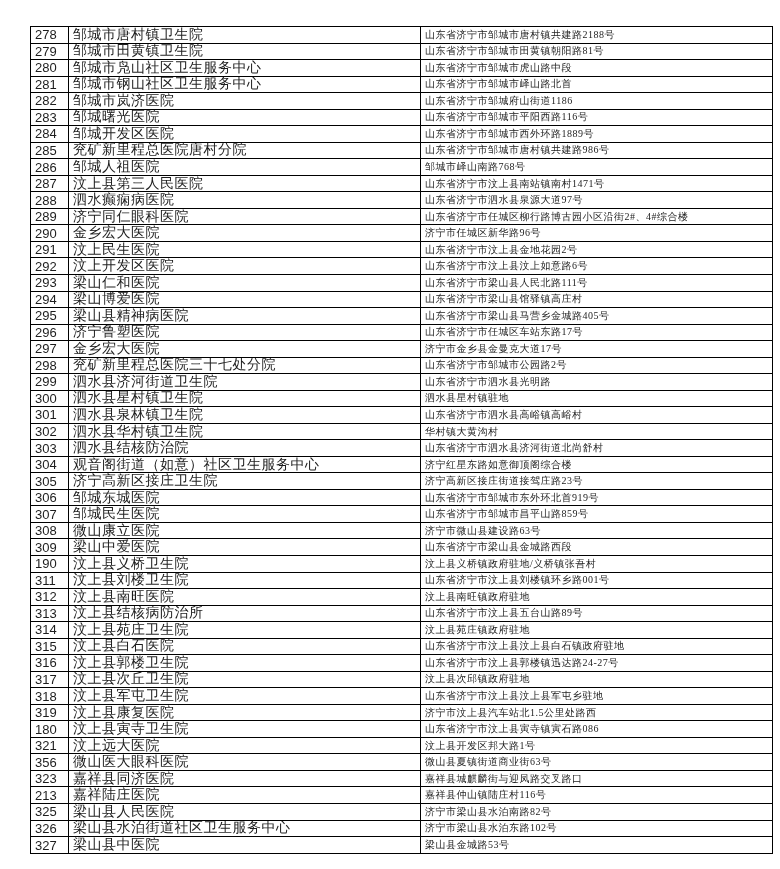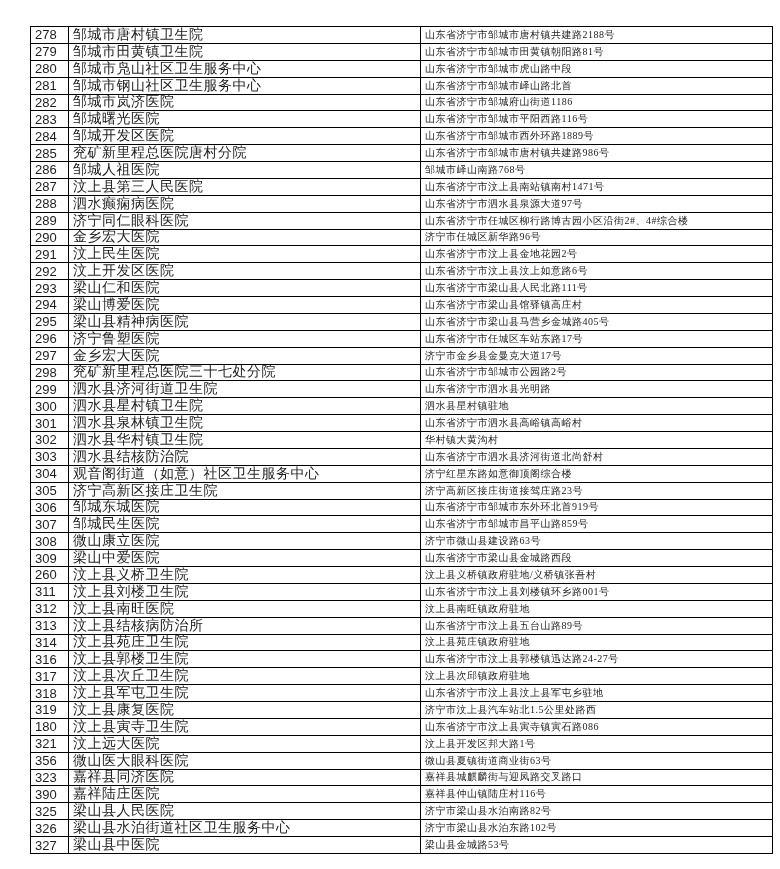--- a/index.html
+++ b/index.html
@@ -246,21 +246,21 @@
     <td class="col-addr">济宁市微山县建设路63号</td>
   </tr>
 
   <tr>
     <td class="col-no">309</td>
     <td class="col-name">梁山中爱医院</td>
     <td class="col-addr">山东省济宁市梁山县金城路西段</td>
   </tr>
 
   <tr>
-    <td class="col-no">260</td>
+    <td class="col-no">190</td>
     <td class="col-name">汶上县义桥卫生院</td>
     <td class="col-addr">汶上县义桥镇政府驻地/义桥镇张吾村</td>
   </tr>
 
   <tr>
     <td class="col-no">311</td>
     <td class="col-name">汶上县刘楼卫生院</td>
     <td class="col-addr">山东省济宁市汶上县刘楼镇环乡路001号</td>
   </tr>
 
@@ -275,20 +275,25 @@
     <td class="col-name">汶上县结核病防治所</td>
     <td class="col-addr">山东省济宁市汶上县五台山路89号</td>
   </tr>
 
   <tr>
     <td class="col-no">314</td>
     <td class="col-name">汶上县苑庄卫生院</td>
     <td class="col-addr">汶上县苑庄镇政府驻地</td>
   </tr>
 
+  <tr>
+    <td class="col-no">315</td>
+    <td class="col-name">汶上县白石医院</td>
+    <td class="col-addr">山东省济宁市汶上县汶上县白石镇政府驻地</td>
+  </tr>
 
   <tr>
     <td class="col-no">316</td>
     <td class="col-name">汶上县郭楼卫生院</td>
     <td class="col-addr">山东省济宁市汶上县郭楼镇迅达路24-27号</td>
   </tr>
 
   <tr>
     <td class="col-no">317</td>
     <td class="col-name">汶上县次丘卫生院</td>
@@ -325,21 +330,21 @@
     <td class="col-addr">微山县夏镇街道商业街63号</td>
   </tr>
 
   <tr>
     <td class="col-no">323</td>
     <td class="col-name">嘉祥县同济医院</td>
     <td class="col-addr">嘉祥县城麒麟街与迎凤路交叉路口</td>
   </tr>
 
   <tr>
-    <td class="col-no">390</td>
+    <td class="col-no">213</td>
     <td class="col-name">嘉祥陆庄医院</td>
     <td class="col-addr">嘉祥县仲山镇陆庄村116号</td>
   </tr>
 
   <tr>
     <td class="col-no">325</td>
     <td class="col-name">梁山县人民医院</td>
     <td class="col-addr">济宁市梁山县水泊南路82号</td>
   </tr>
 

